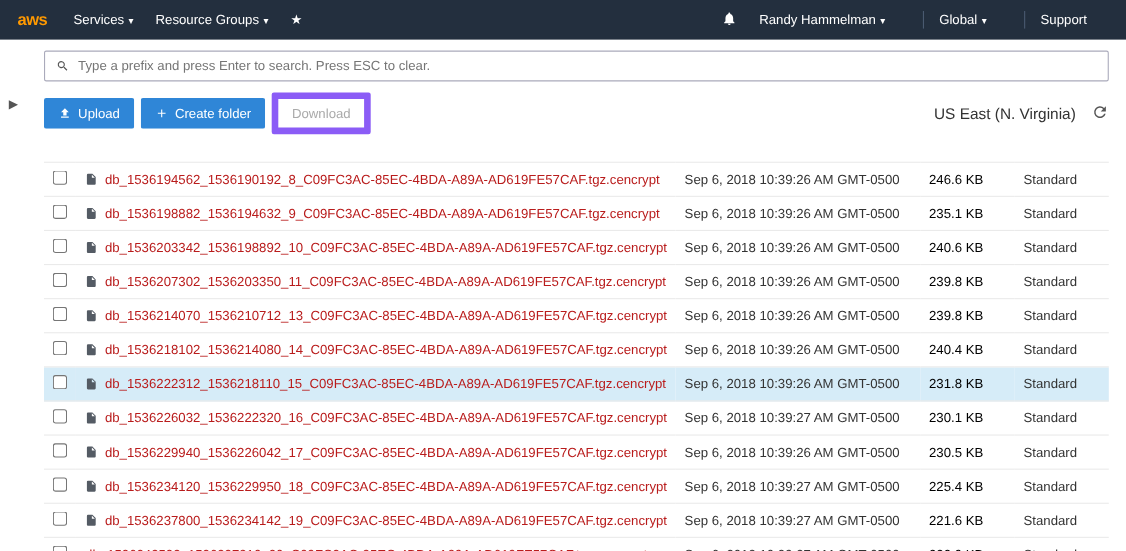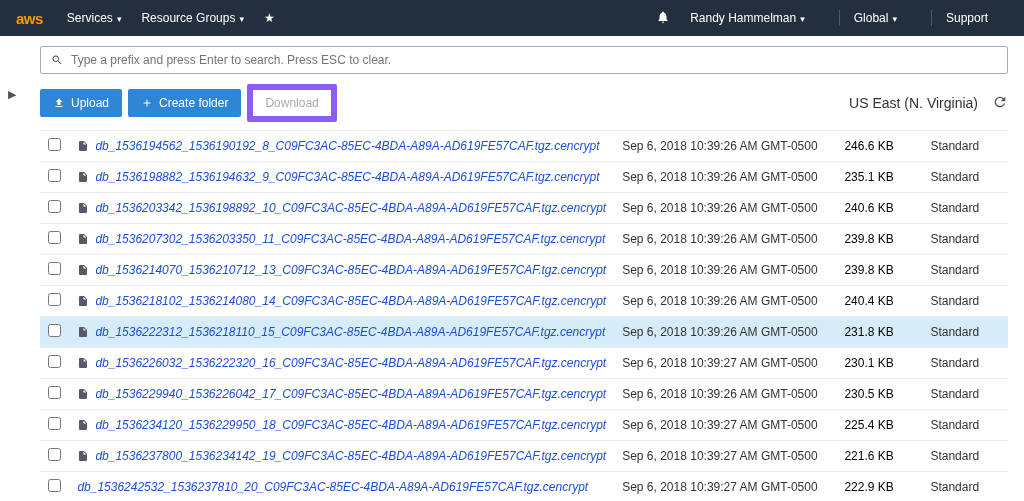--- a/index.html
+++ b/index.html
@@ -9,37 +9,37 @@
 .nav-item { color: #fff; margin-right: 20px; cursor: pointer; font-size: 12px; }
 .spacer { flex: 1; }
 .caret { font-size: 9px; margin-left: 4px; }
 .bell { margin-right: 20px; font-size: 14px; cursor:pointer; }
 .sep { width:1px; height:16px; background:#4a5a70; margin:0 14px; }
 .main { padding: 10px 16px 0 40px; position: relative; }
 .left-handle { position:absolute; left:8px; top:52px; font-size:11px; color:#555; cursor:pointer; }
 .search-row { display:flex; align-items:center; border:1px solid #aab; border-radius:2px; padding:6px 10px; margin-bottom:10px; }
 .search-row svg { width:12px; height:12px; margin-right:8px; fill:#555; }
 .search-row input { border:none; outline:none; flex:1; font-size:12px; color:#333; }
-.toolbar-row { display:flex; align-items:center; margin-bottom:8px; }
+.toolbar-row { display:flex; align-items:center; margin-bottom:25px; }
 .btn { display:inline-flex; align-items:center; padding:6px 12px; border-radius:2px; font-size:12px; cursor:pointer; margin-right:6px; border:1px solid transparent; }
 .btn-blue { background:#2f86d7; color:#fff; }
 .btn-blue svg { fill:#fff; width:12px; height:12px; margin-right:6px; }
 .btn-disabled { background:#fff; color:#aaa; border:6px solid #8b5cf6; cursor:default; }
 .btn-outline { background:#fff; color:#2f86d7; border:1px solid #2f86d7; }
 .region { margin-left:auto; font-size:14px; color:#333; display:flex; align-items:center; }
 .refresh { margin-left:14px; cursor:pointer; }
 .table { width:100%; border-collapse:collapse; }
 .table tr { border-top:1px solid #eaeaea; }
 .table tr.sel { background:#d6ecf8; }
 .table td { padding:7px 8px; vertical-align:middle; white-space:nowrap; }
 .cb { width:30px; }
 .cb input { width:13px; height:13px; }
 .file-icon { width:12px; height:14px; margin-right:6px; vertical-align:middle; fill:#545b64; }
 .name { color:#444; }
-.link { color:#1d4ed8; cursor:pointer;font-style:italic; }
+.link { color:#b91c1c; cursor:pointer; }
 .date { color:#333; width:240px; }
 .size { color:#000000; width:120px; }
 .class { color:#333; width:120px; }
 </style>
 </head>
 <body>
 
 <div class="header">
   <div>
     <div class="logo">aws</div>

